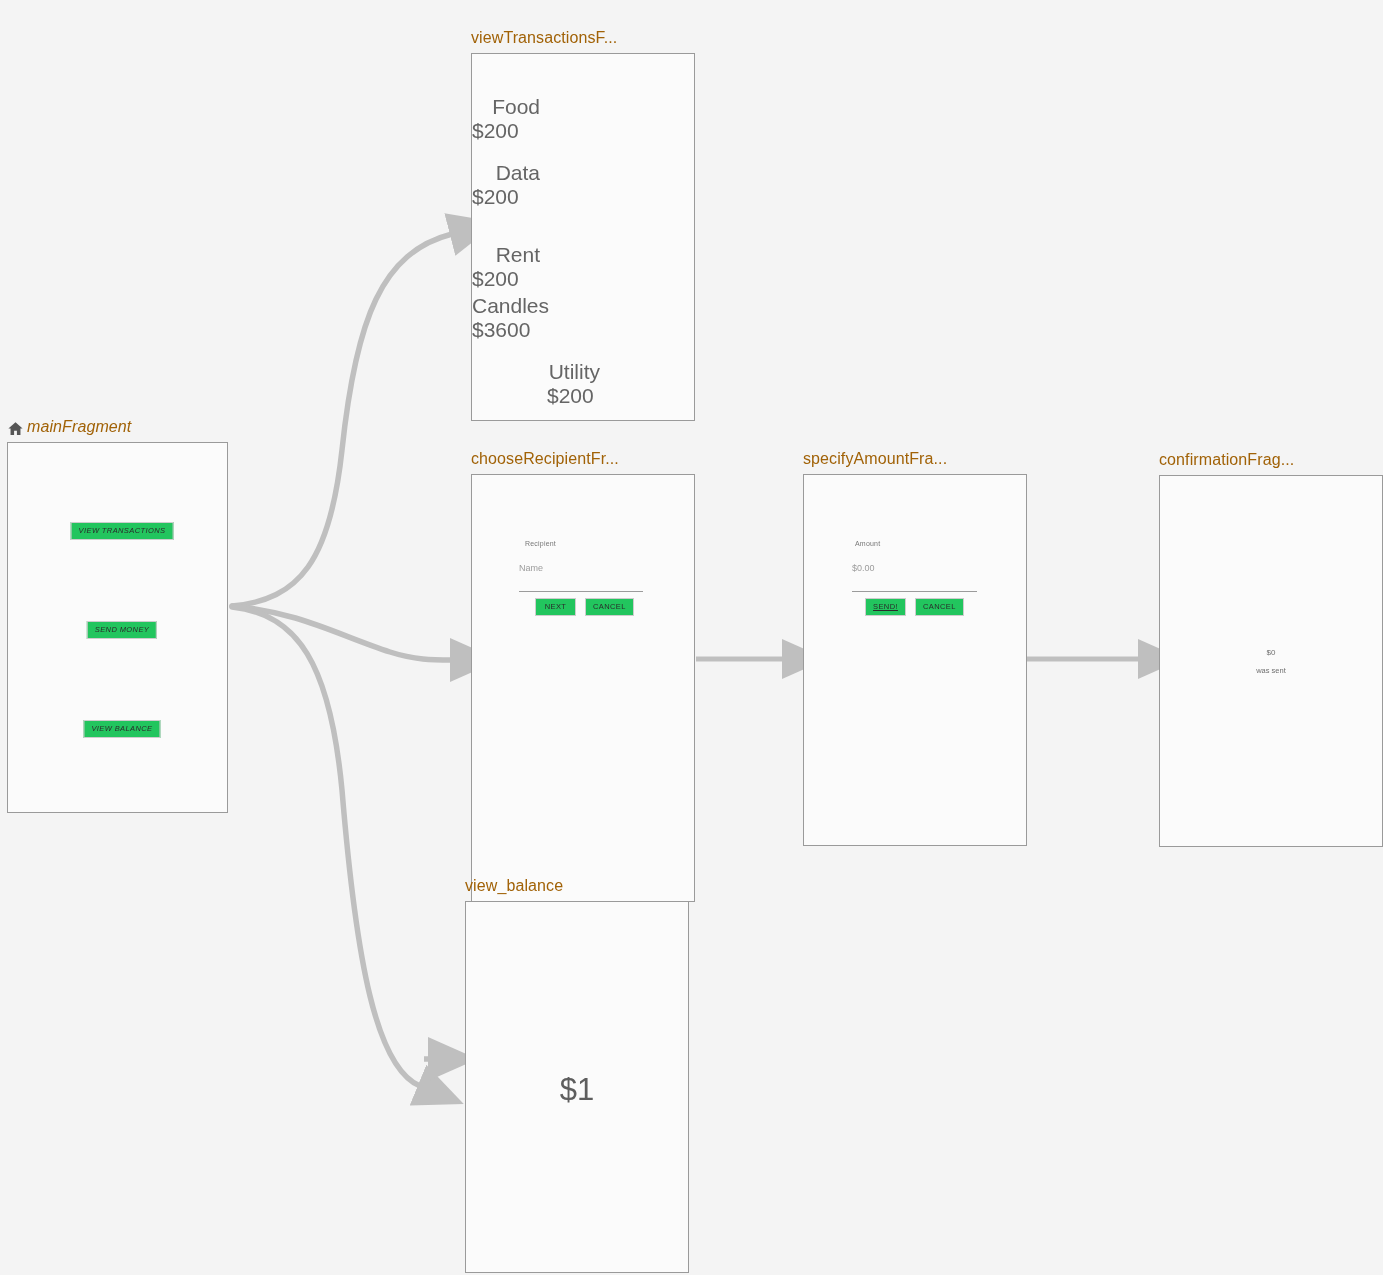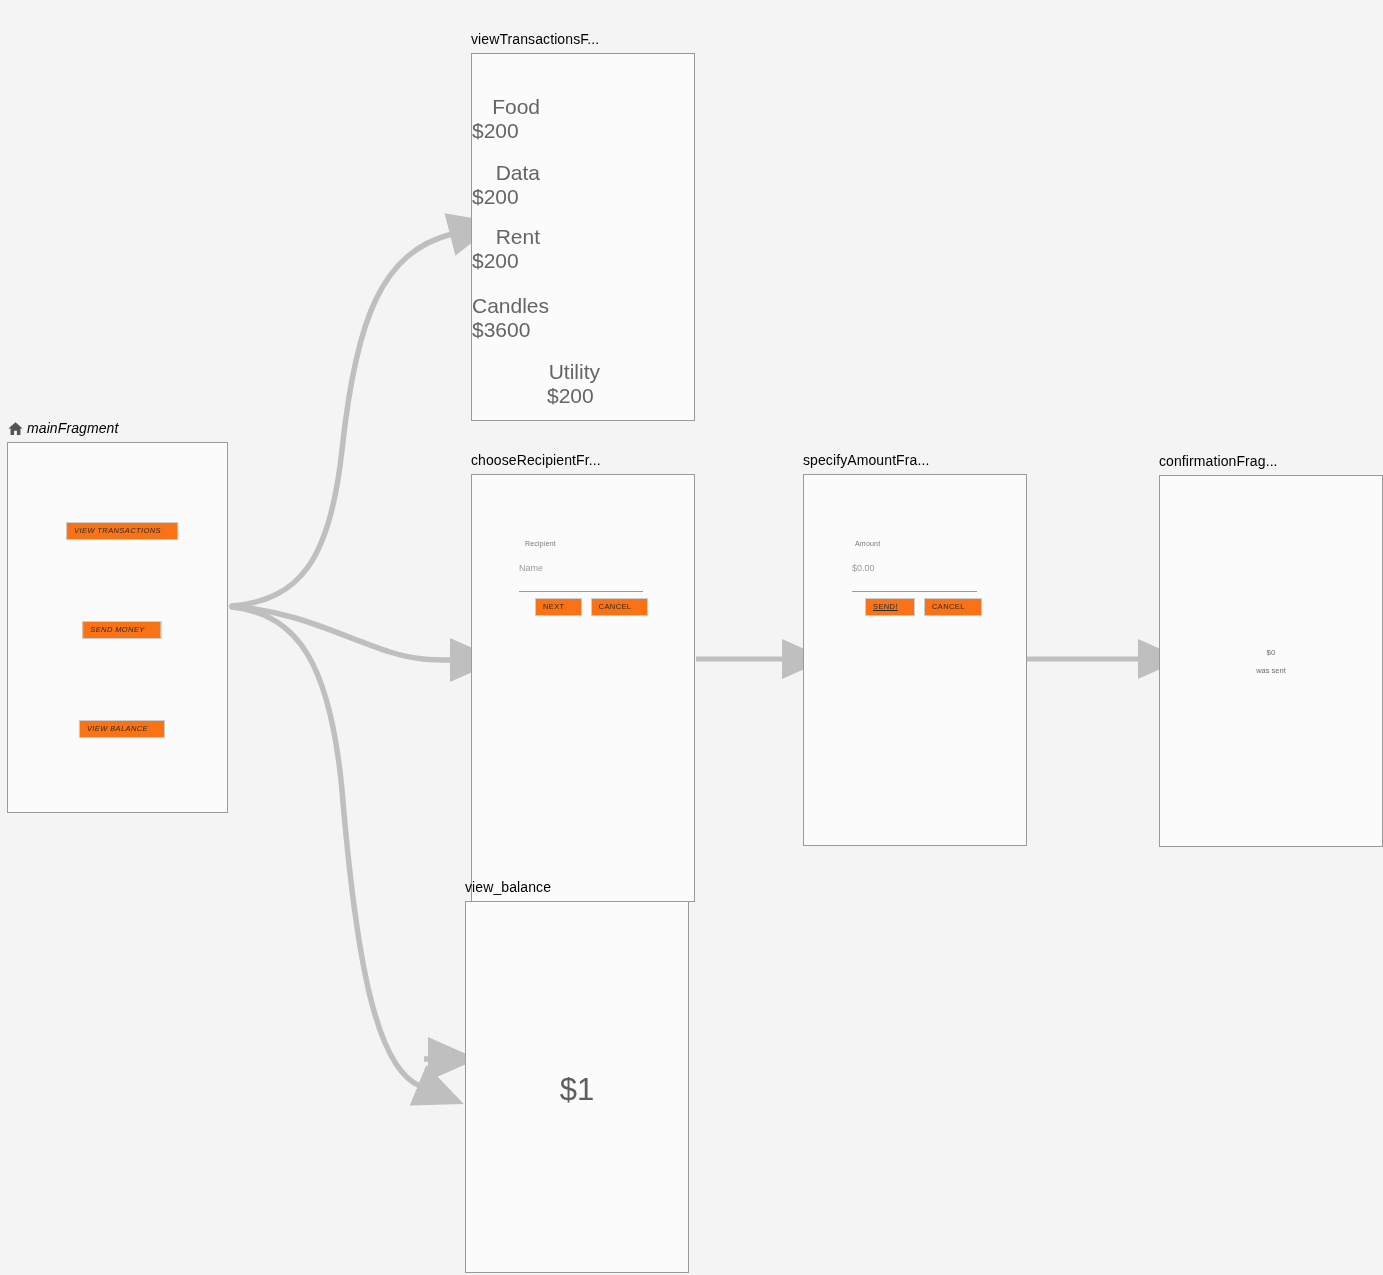--- a/index.html
+++ b/index.html
@@ -31,22 +31,22 @@
   }
   .dest {
     position: absolute;
   }
   .dest-title {
     position: absolute;
     left: 0;
     bottom: 100%;
     margin-bottom: 6px;
     white-space: nowrap;
-    font-size: 14px;
-    color: #000000;
+    font-size: 16px;
+    color: #a16207;
     letter-spacing: 0.1px;
     display: flex;
     align-items: center;
     gap: 3px;
   }
   .home-icon {
     display: inline-block;
     width: 17px;
     height: 17px;
     position: relative;
@@ -64,26 +64,26 @@
   }
   .phone-inner {
     position: absolute;
     inset: 0;
     overflow: hidden;
   }
 
   
   .mat-button {
     position: absolute;
-    background: #f97316;
+    background: #22c55e;
     border: 1px solid #cdcdcd;
     color: #2b2b2b;
     font-size: 7.5px;
     letter-spacing: 0.4px;
-    padding: 4px 16px 4px 7px;
+    padding: 4px 7px 4px 7px;
     text-align: center;
     box-sizing: border-box;
     white-space: nowrap;
     transform: translateX(-50%);
     line-height: 1;
   }
 
   
   .tx-row {
     position: absolute;
@@ -204,21 +204,21 @@
     <div class="dest-card">
       <div class="phone-inner">
         <div class="tx-row" style="top:41px;">
           <span class="tx-name">Food</span>
           <span class="tx-amount">$200</span>
         </div>
         <div class="tx-row" style="top:107px;">
           <span class="tx-name">Data</span>
           <span class="tx-amount">$200</span>
         </div>
-        <div class="tx-row" style="top:171px;justify-content:flex-end;">
+        <div class="tx-row" style="top:189px;justify-content:flex-end;">
           <span class="tx-name">Rent</span>
           <span class="tx-amount">$200</span>
         </div>
         <div class="tx-row" style="top:240px;">
           <span class="tx-name">Candles</span>
           <span class="tx-amount">$3600</span>
         </div>
         <div class="tx-row" style="top:306px;align-items:center;">
           <span class="tx-name">Utility</span>
           <span class="tx-amount">$200</span>

